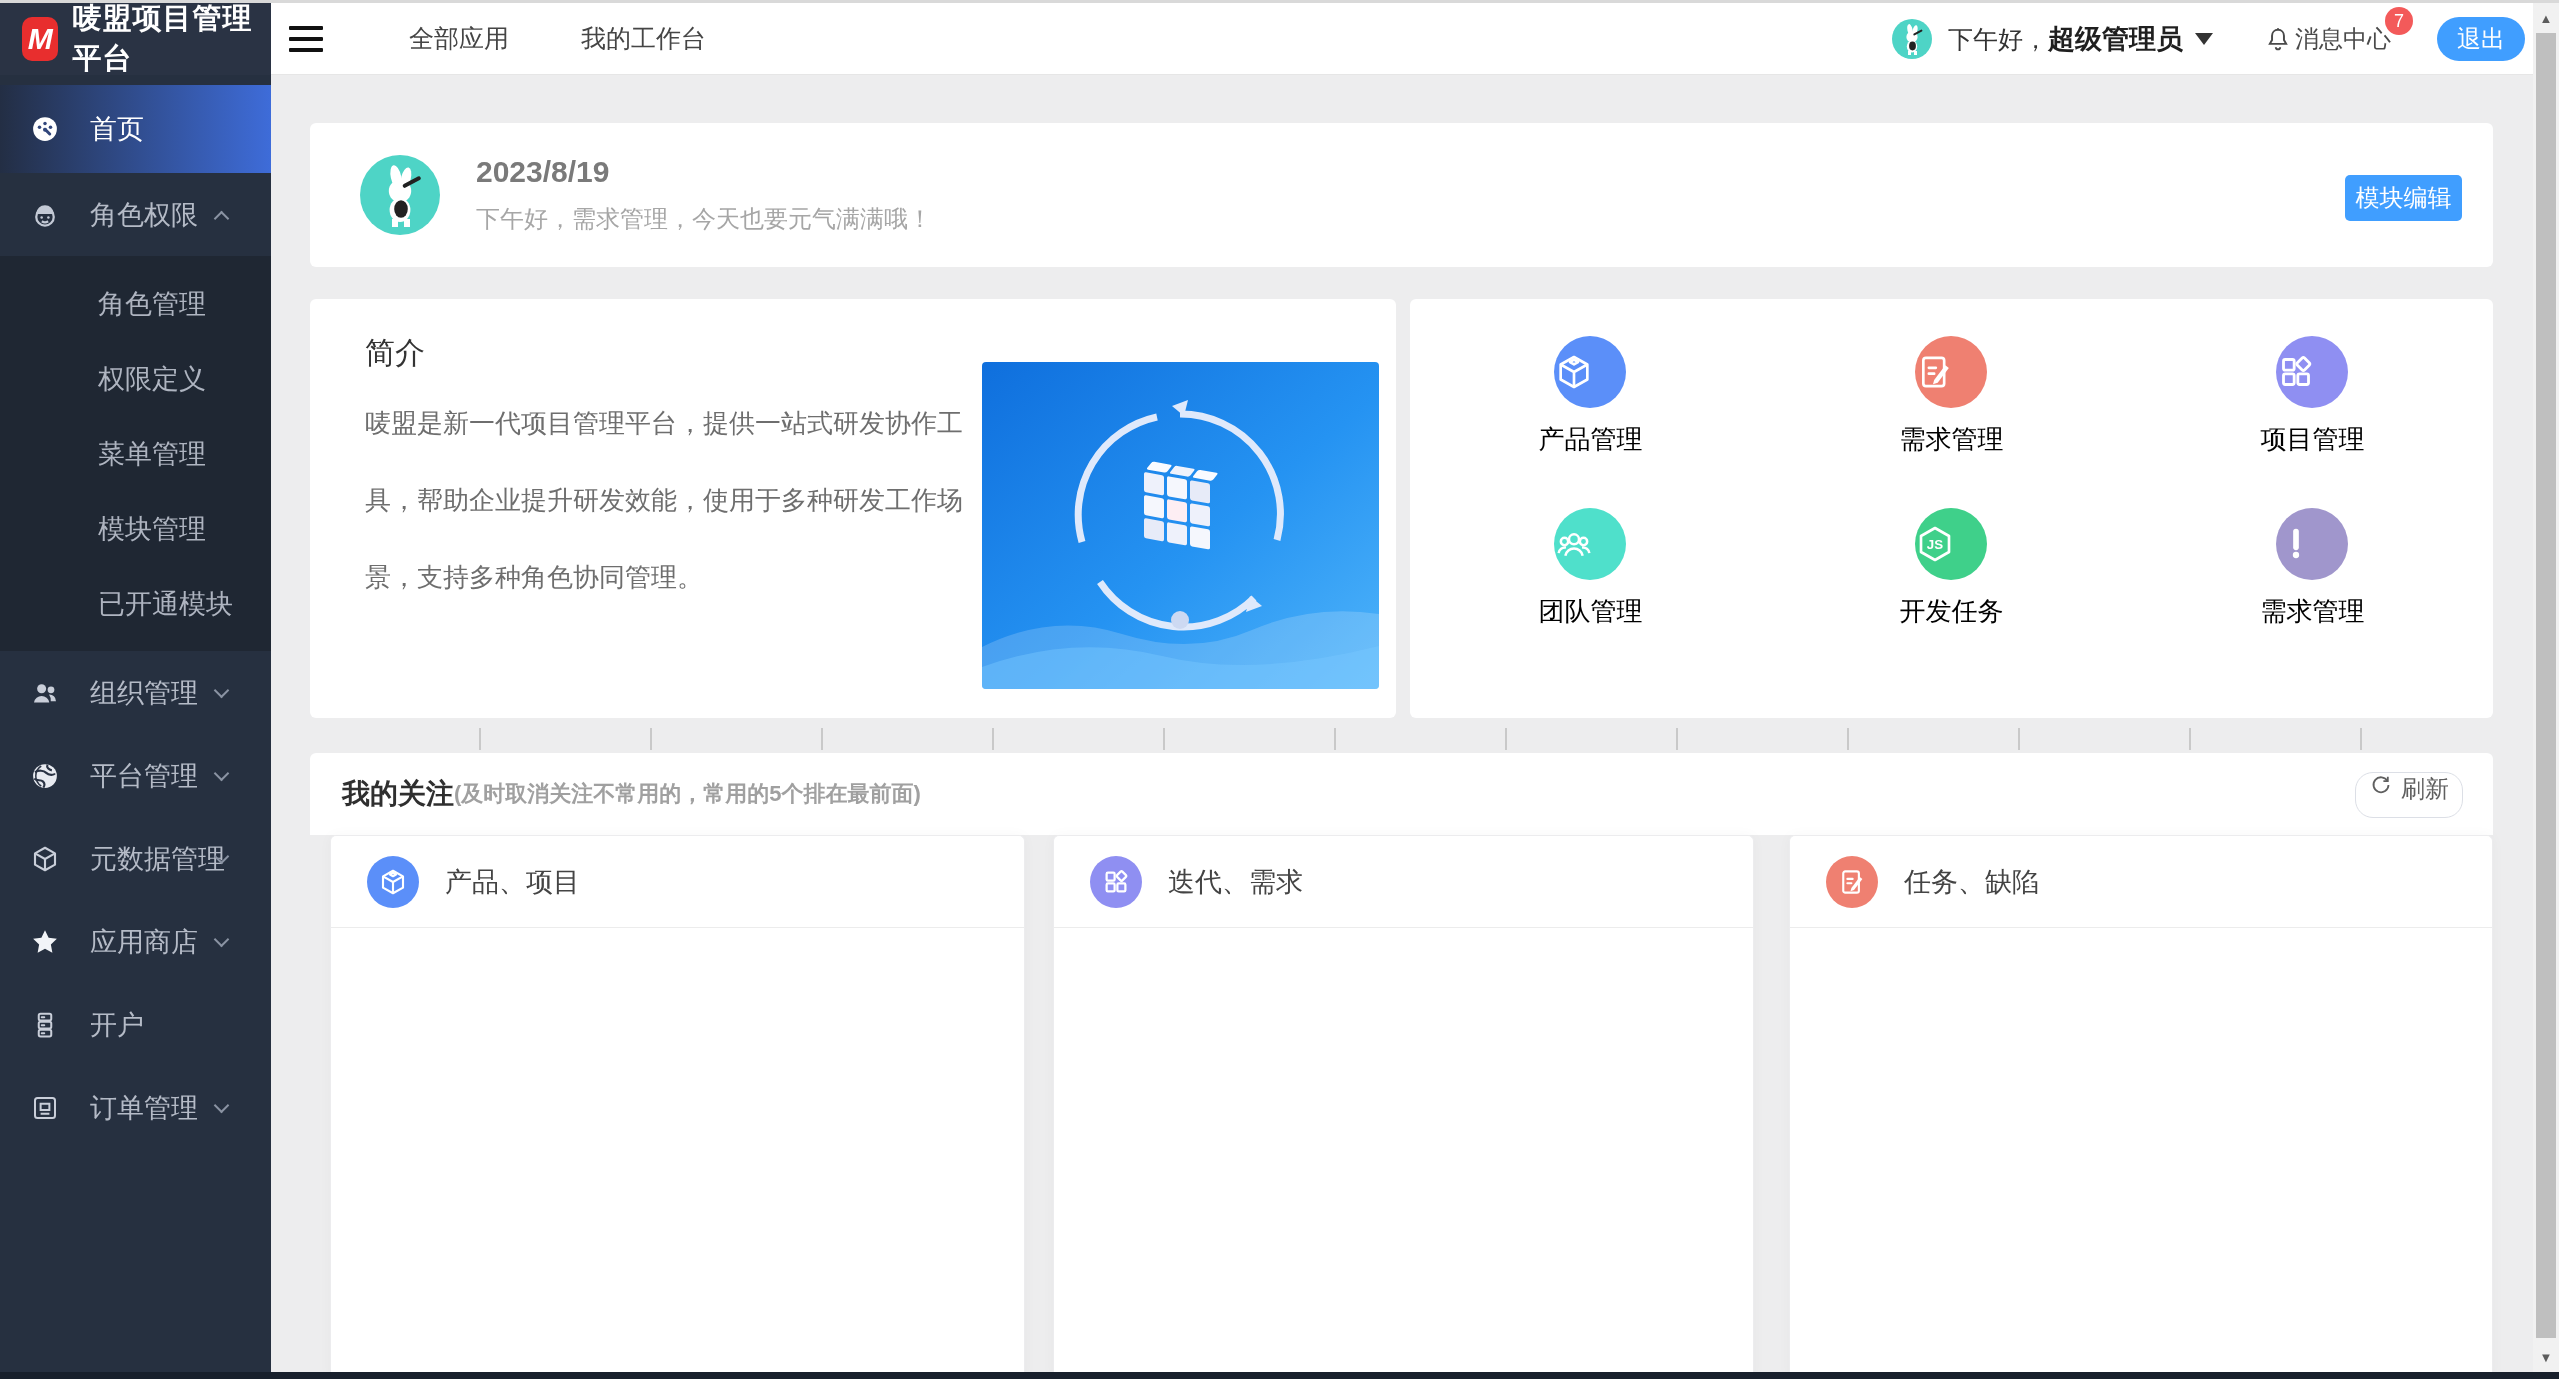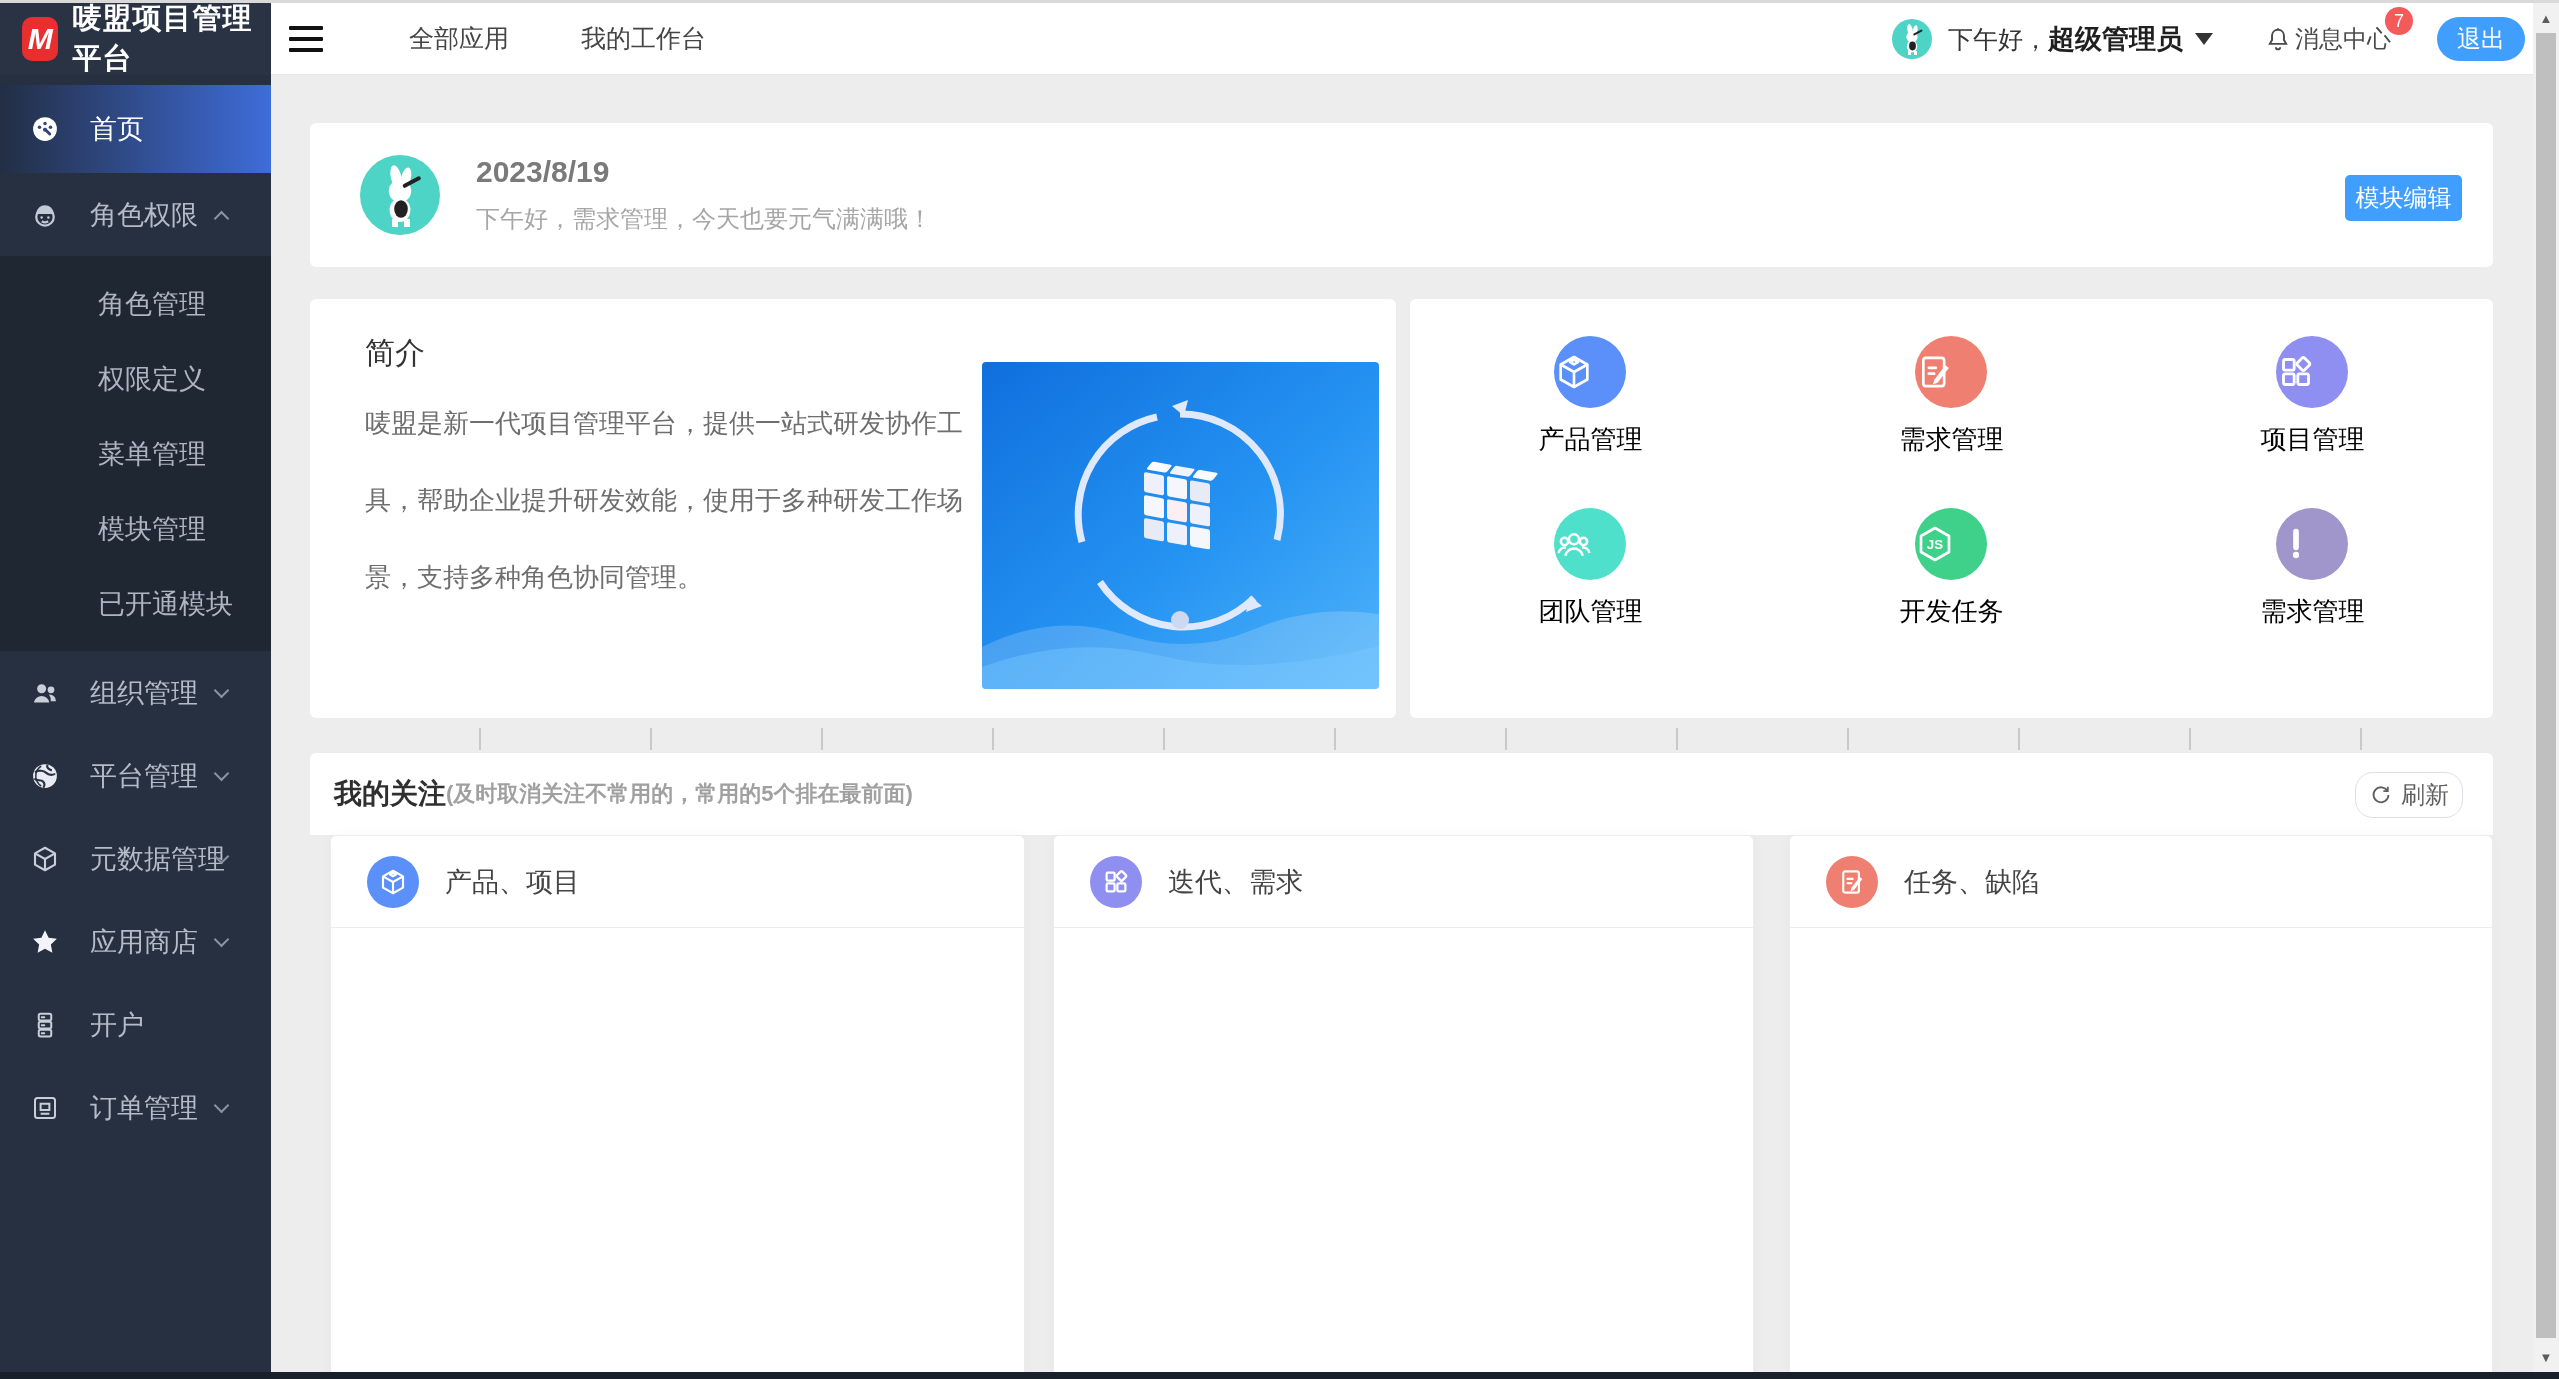--- a/index.html
+++ b/index.html
@@ -78,26 +78,26 @@
   .module-cell { width:33.33%; height:172px; display:flex; flex-direction:column; align-items:center; cursor:pointer; }
   .module-icon { width:72px; height:72px; border-radius:50%; display:flex; align-items:center; justify-content:flex-start; }
   .module-label { margin-top:14px; font-size:26px; color:#000000; }
   
   .tick-row {
     position:absolute; left:39px; top:653px; width:2183px; height:22px;
     background:repeating-linear-gradient(to right, transparent 0px, transparent 169px, #c9c9c9 169px, #c9c9c9 171px);
   }
   
   .follow-band { left:39px; top:678px; width:2183px; height:82px; border-radius:6px 6px 0 0; display:flex; align-items:center; }
-  .follow-title { margin-left:24px; font-size:28px; font-weight:bold; color:#2f2f2f; }
+  .follow-title { margin-left:32px; font-size:28px; font-weight:bold; color:#2f2f2f; }
   .follow-subtitle { font-size:22px; color:#a0a0a0; font-weight:600; }
   .refresh-btn {
     position:absolute; right:30px; top:19px; width:108px; height:46px; background:#fff;
     border:1px solid #dcdfe6; border-radius:18px; color:#5f5f5f; font-size:24px;
-    display:flex; align-items:center; justify-content:center; gap:8px; cursor:pointer;
+    display:flex; justify-content:center; gap:8px; cursor:pointer;
   }
   .follow-card { top:760px; bottom:0; border-radius:6px 6px 0 0; border:1px solid #ececee; border-bottom:none; box-shadow:0 0 14px rgba(0,0,0,0.03); }
   .follow-card .fc-header { height:92px; display:flex; align-items:center; padding-left:36px; border-bottom:1px solid #ececec; }
   .fc-icon { width:52px; height:52px; border-radius:50%; display:flex; align-items:center; justify-content:center; }
   .fc-label { margin-left:26px; font-size:27px; color:#444; }
   .fc1 { left:59px;  width:695px; }
   .fc2 { left:782px; width:701px; }
   .fc3 { left:1518px; width:704px; }
   
   .scrollbar { position:absolute; right:0; top:3px; bottom:0; width:26px; background:#f1f1f1; z-index:55; }

